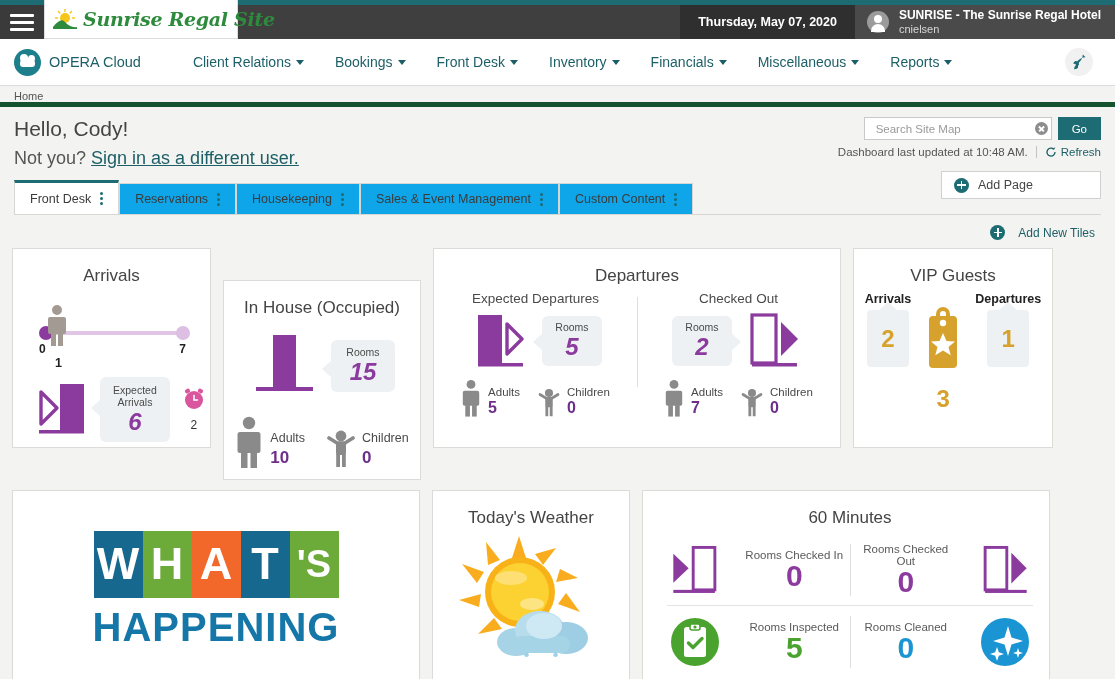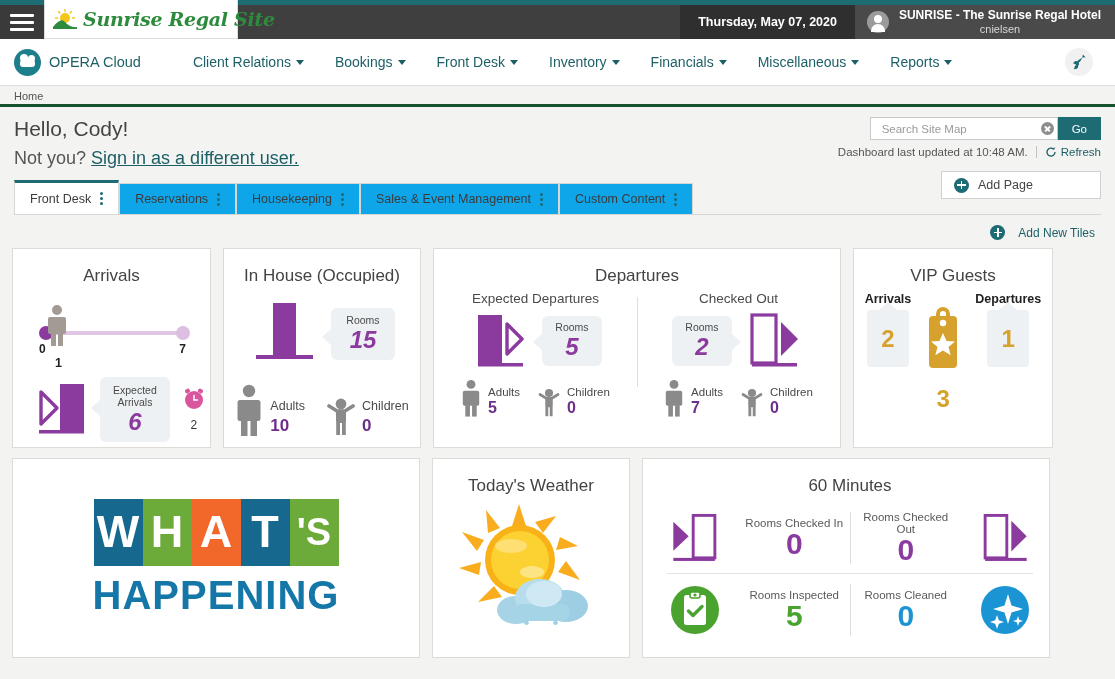--- a/index.html
+++ b/index.html
@@ -40,21 +40,21 @@
   .userbox{
     background:#4a4a4a; display:flex; align-items:center; gap:10px;
     padding:0 14px 0 12px; color:#fff; cursor:pointer;
   }
   .avatar{
     width:22px;height:22px;border-radius:50%;background:#9b9b9b;
     position:relative; flex:0 0 auto;
   }
   .avatar::before{content:"";position:absolute;left:7px;top:4px;width:8px;height:8px;border-radius:50%;background:#fff;}
   .avatar::after{content:"";position:absolute;left:4px;top:13px;width:14px;height:8px;border-radius:7px 7px 0 0;background:#fff;}
-  .user-lines{ line-height:1.25;text-align:center; }
+  .user-lines{ line-height:1.25; }
   .user-name{ font-size:12px; font-weight:bold; }
   .user-id{ font-size:11px; color:#d8d8d8; }
 
   
   .nav{
     height:47px; background:#fff; display:flex; align-items:center;
     border-bottom:1px solid #dcdcdc; padding-left:14px;
   }
   .opera{ display:flex; align-items:center; gap:8px; margin-right:52px; }
   .opera-badge{
@@ -67,30 +67,30 @@
   .opera-label{ font-size:14.5px; color:#1c5f66; }
   .navitems{ display:flex; align-items:center; gap:31px; }
   .navitem{ font-size:14px; color:#1c5f66; cursor:pointer; white-space:nowrap; }
   .caret{ display:inline-block; margin-left:5px; border-left:4px solid transparent;
           border-right:4px solid transparent; border-top:5px solid #1c5f66; vertical-align:2px;}
   .rocket{ margin-left:auto; margin-right:22px; width:28px;height:28px;border-radius:50%;
            background:#f1f1f1; display:flex;align-items:center;justify-content:center; cursor:pointer;}
 
   
   .crumbbar{ height:21px; padding:4px 0 0 14px; font-size:11px; color:#555;
-             border-bottom:3px solid #14532d; background:#f3f3f1;}
+             border-bottom:5px solid #14532d; background:#f3f3f1;}
 
   
   .greet-wrap{ padding:10px 14px 0 14px; background:#f3f3f1; position:relative; }
   .hello{ font-size:21px; color:#444; font-weight:normal; }
   .notyou{ font-size:18px; color:#555; margin-top:7px; }
   .notyou a{ color:#1c5f66; text-decoration:underline; cursor:pointer;}
 
   .search-area{ position:absolute; right:14px; top:10px; text-align:right; }
-  .search-row{ display:flex; align-items:center; justify-content:flex-end;}
+  .search-row{ display:flex; align-items:center; gap:6px; justify-content:flex-end;}
   .search-field{
     width:188px;height:23px;background:#fff;border:1px solid #c9c9c9;
     display:flex;align-items:center;padding:0 6px;gap:5px;
   }
   .search-field input{ border:none;outline:none;flex:1;font-size:11.5px;
     font-family:"Liberation Sans",sans-serif; color:#444; background:transparent;}
   .search-field input::placeholder{ color:#9a9a9a; }
   .clear-ic{ width:13px;height:13px;border-radius:50%;background:#8d8d8d;position:relative;cursor:pointer;flex:0 0 auto;}
   .clear-ic::before,.clear-ic::after{content:"";position:absolute;left:3px;top:6px;width:7px;height:1.6px;background:#fff;}
   .clear-ic::before{transform:rotate(45deg);} .clear-ic::after{transform:rotate(-45deg);}
@@ -127,21 +127,21 @@
              padding:10px 20px 0 0;font-size:12px;color:#1c5f66;cursor:pointer;}
 
   
   .grid{ padding:8px 12px 0 12px; }
   .row{ display:flex; gap:12px; }
   .row.r2{ margin-top:10px; }
   .tile{ background:#fff;border:1px solid #dddbd7; position:relative; }
   .tile-title{ text-align:center;font-size:17px;color:#444;font-weight:normal;padding-top:17px;}
 
   .t-arrivals{ width:199px;height:200px; }
-  .t-inhouse{ width:198px;height:200px; }
+  .t-inhouse{ width:198px;height:200px;margin-top:32px; }
   .t-dep{ width:408px;height:200px; }
   .t-vip{ width:200px;height:200px; }
   .t-what{ width:408px;height:200px; }
   .t-weather{ width:198px;height:200px; }
   .t-sixty{ width:408px;height:200px;padding-left:8px; }
 
   
   .slider-wrap{ position:relative; margin:26px 0 0 0; height:48px; }
   .track{ position:absolute; left:32px; right:26px; top:19px; height:4px;
           background:#e0c6e4; border-radius:2px; }

